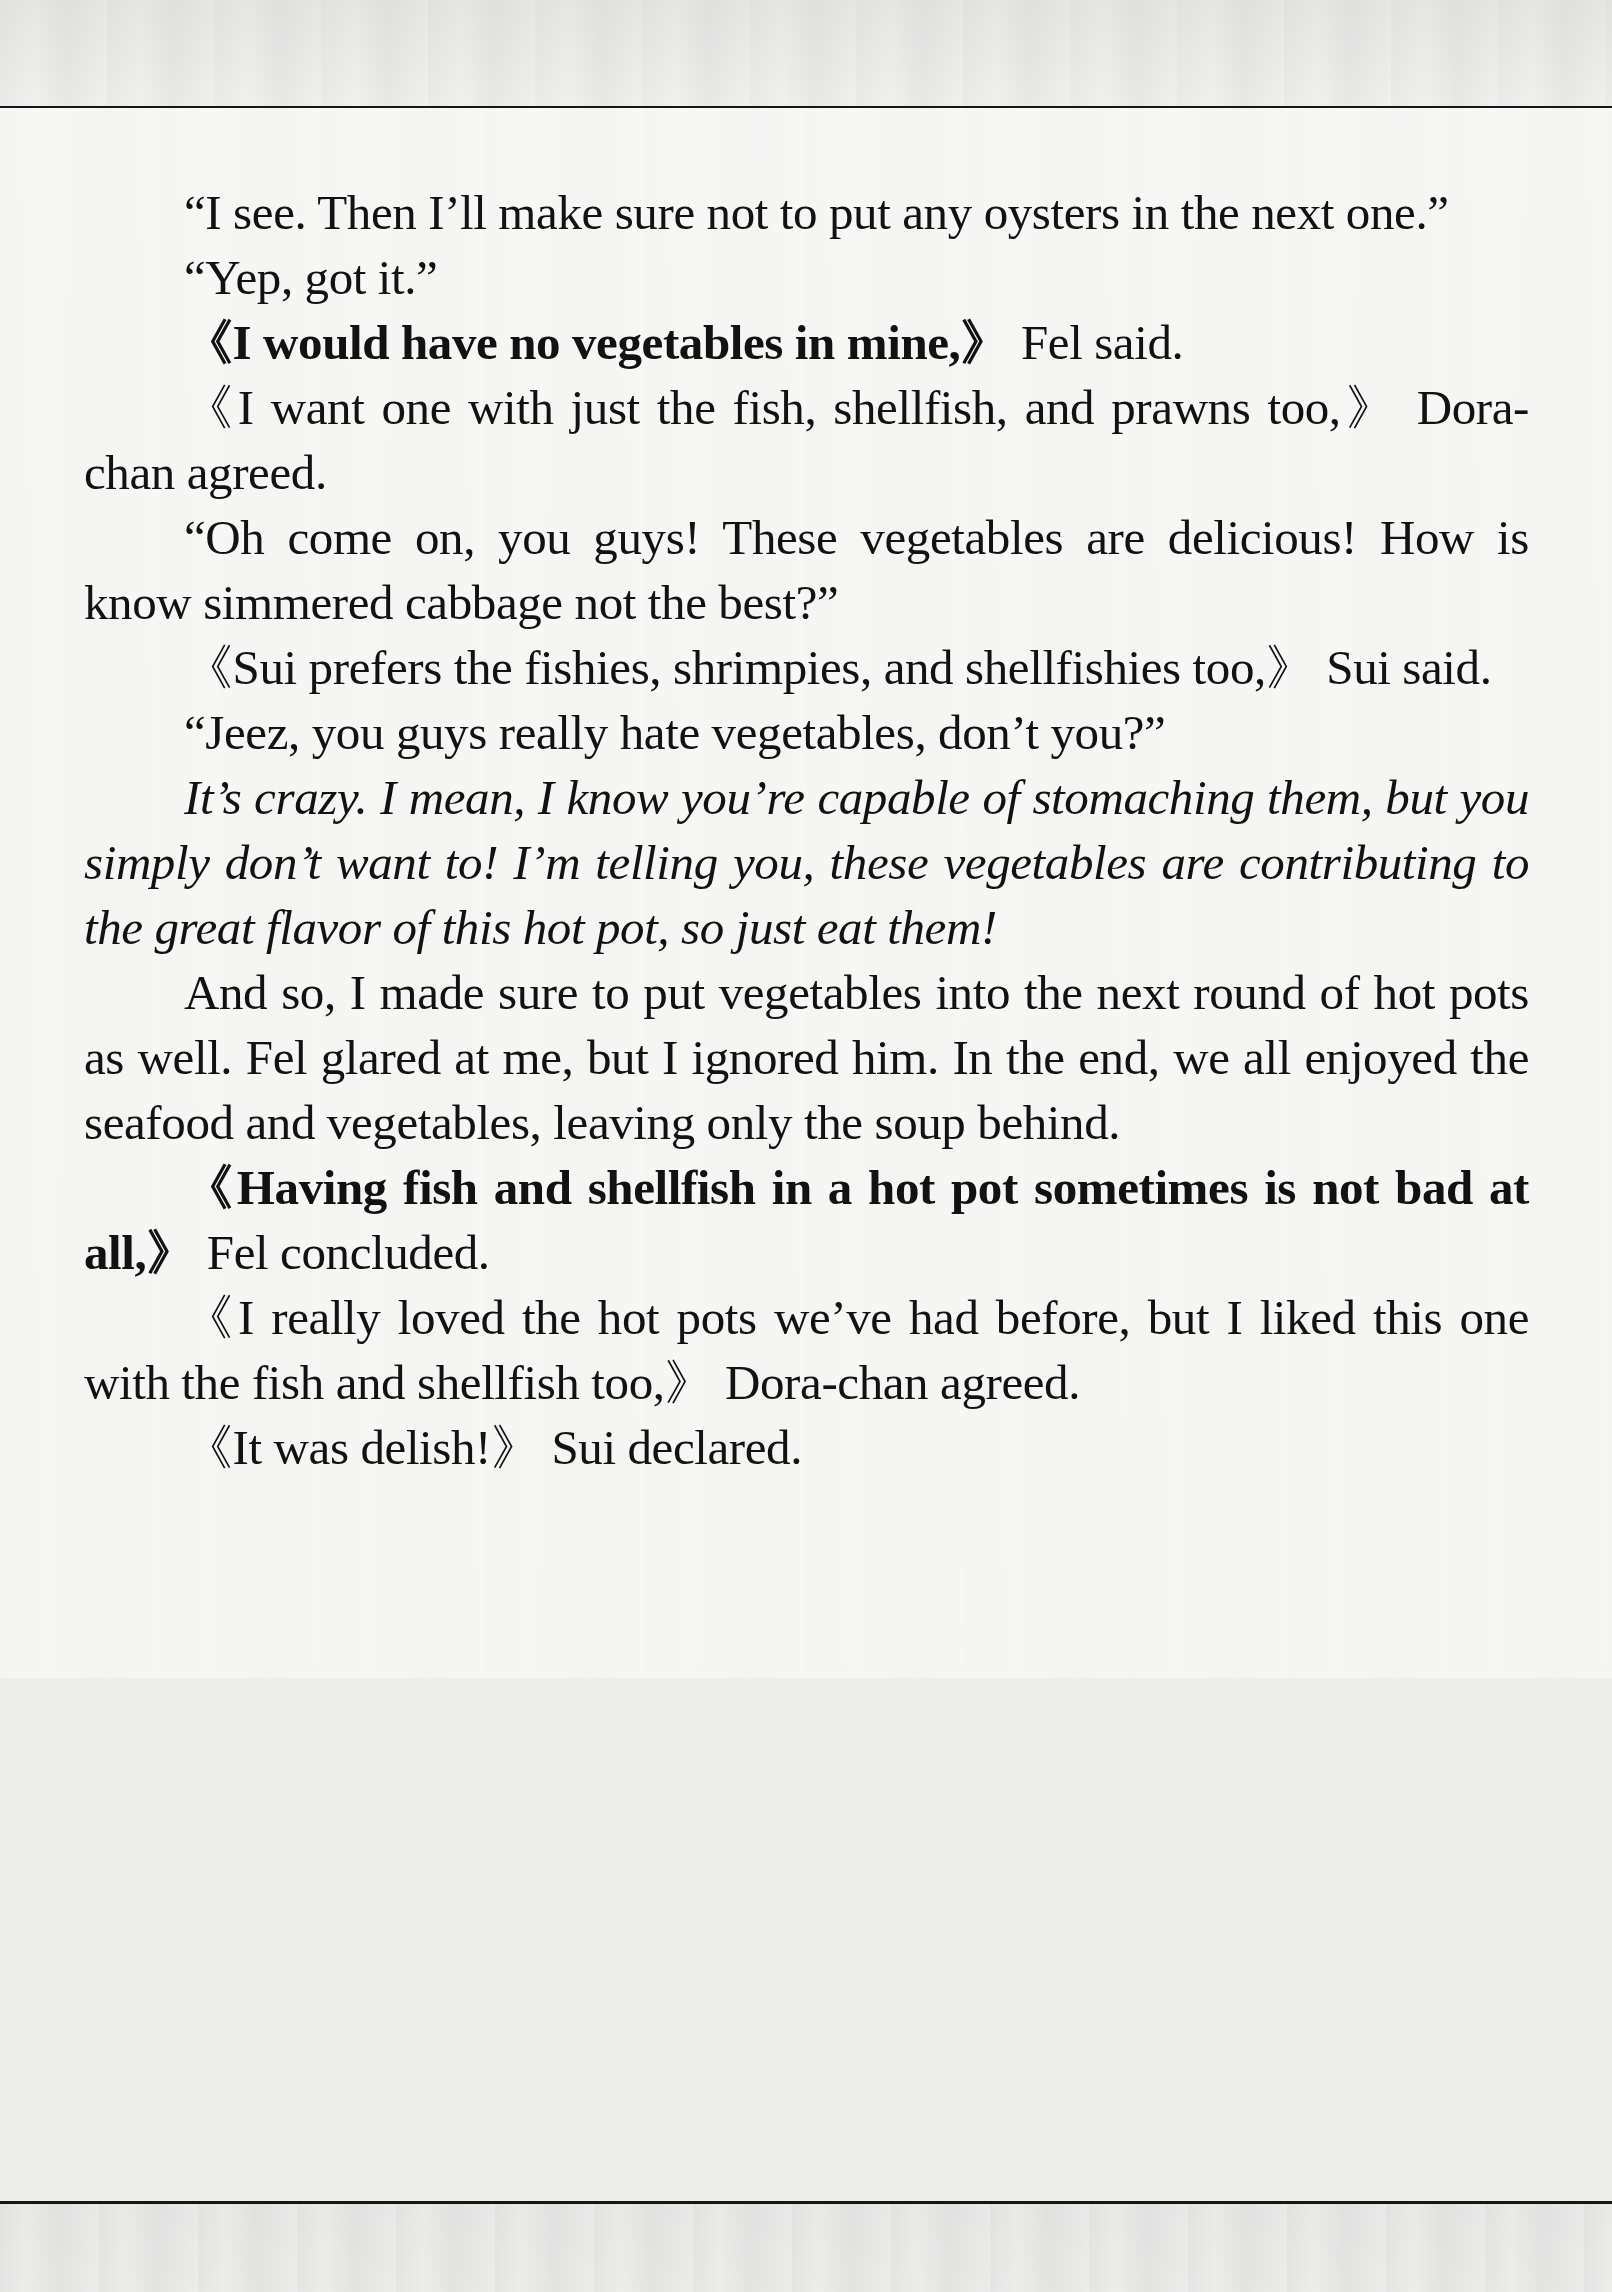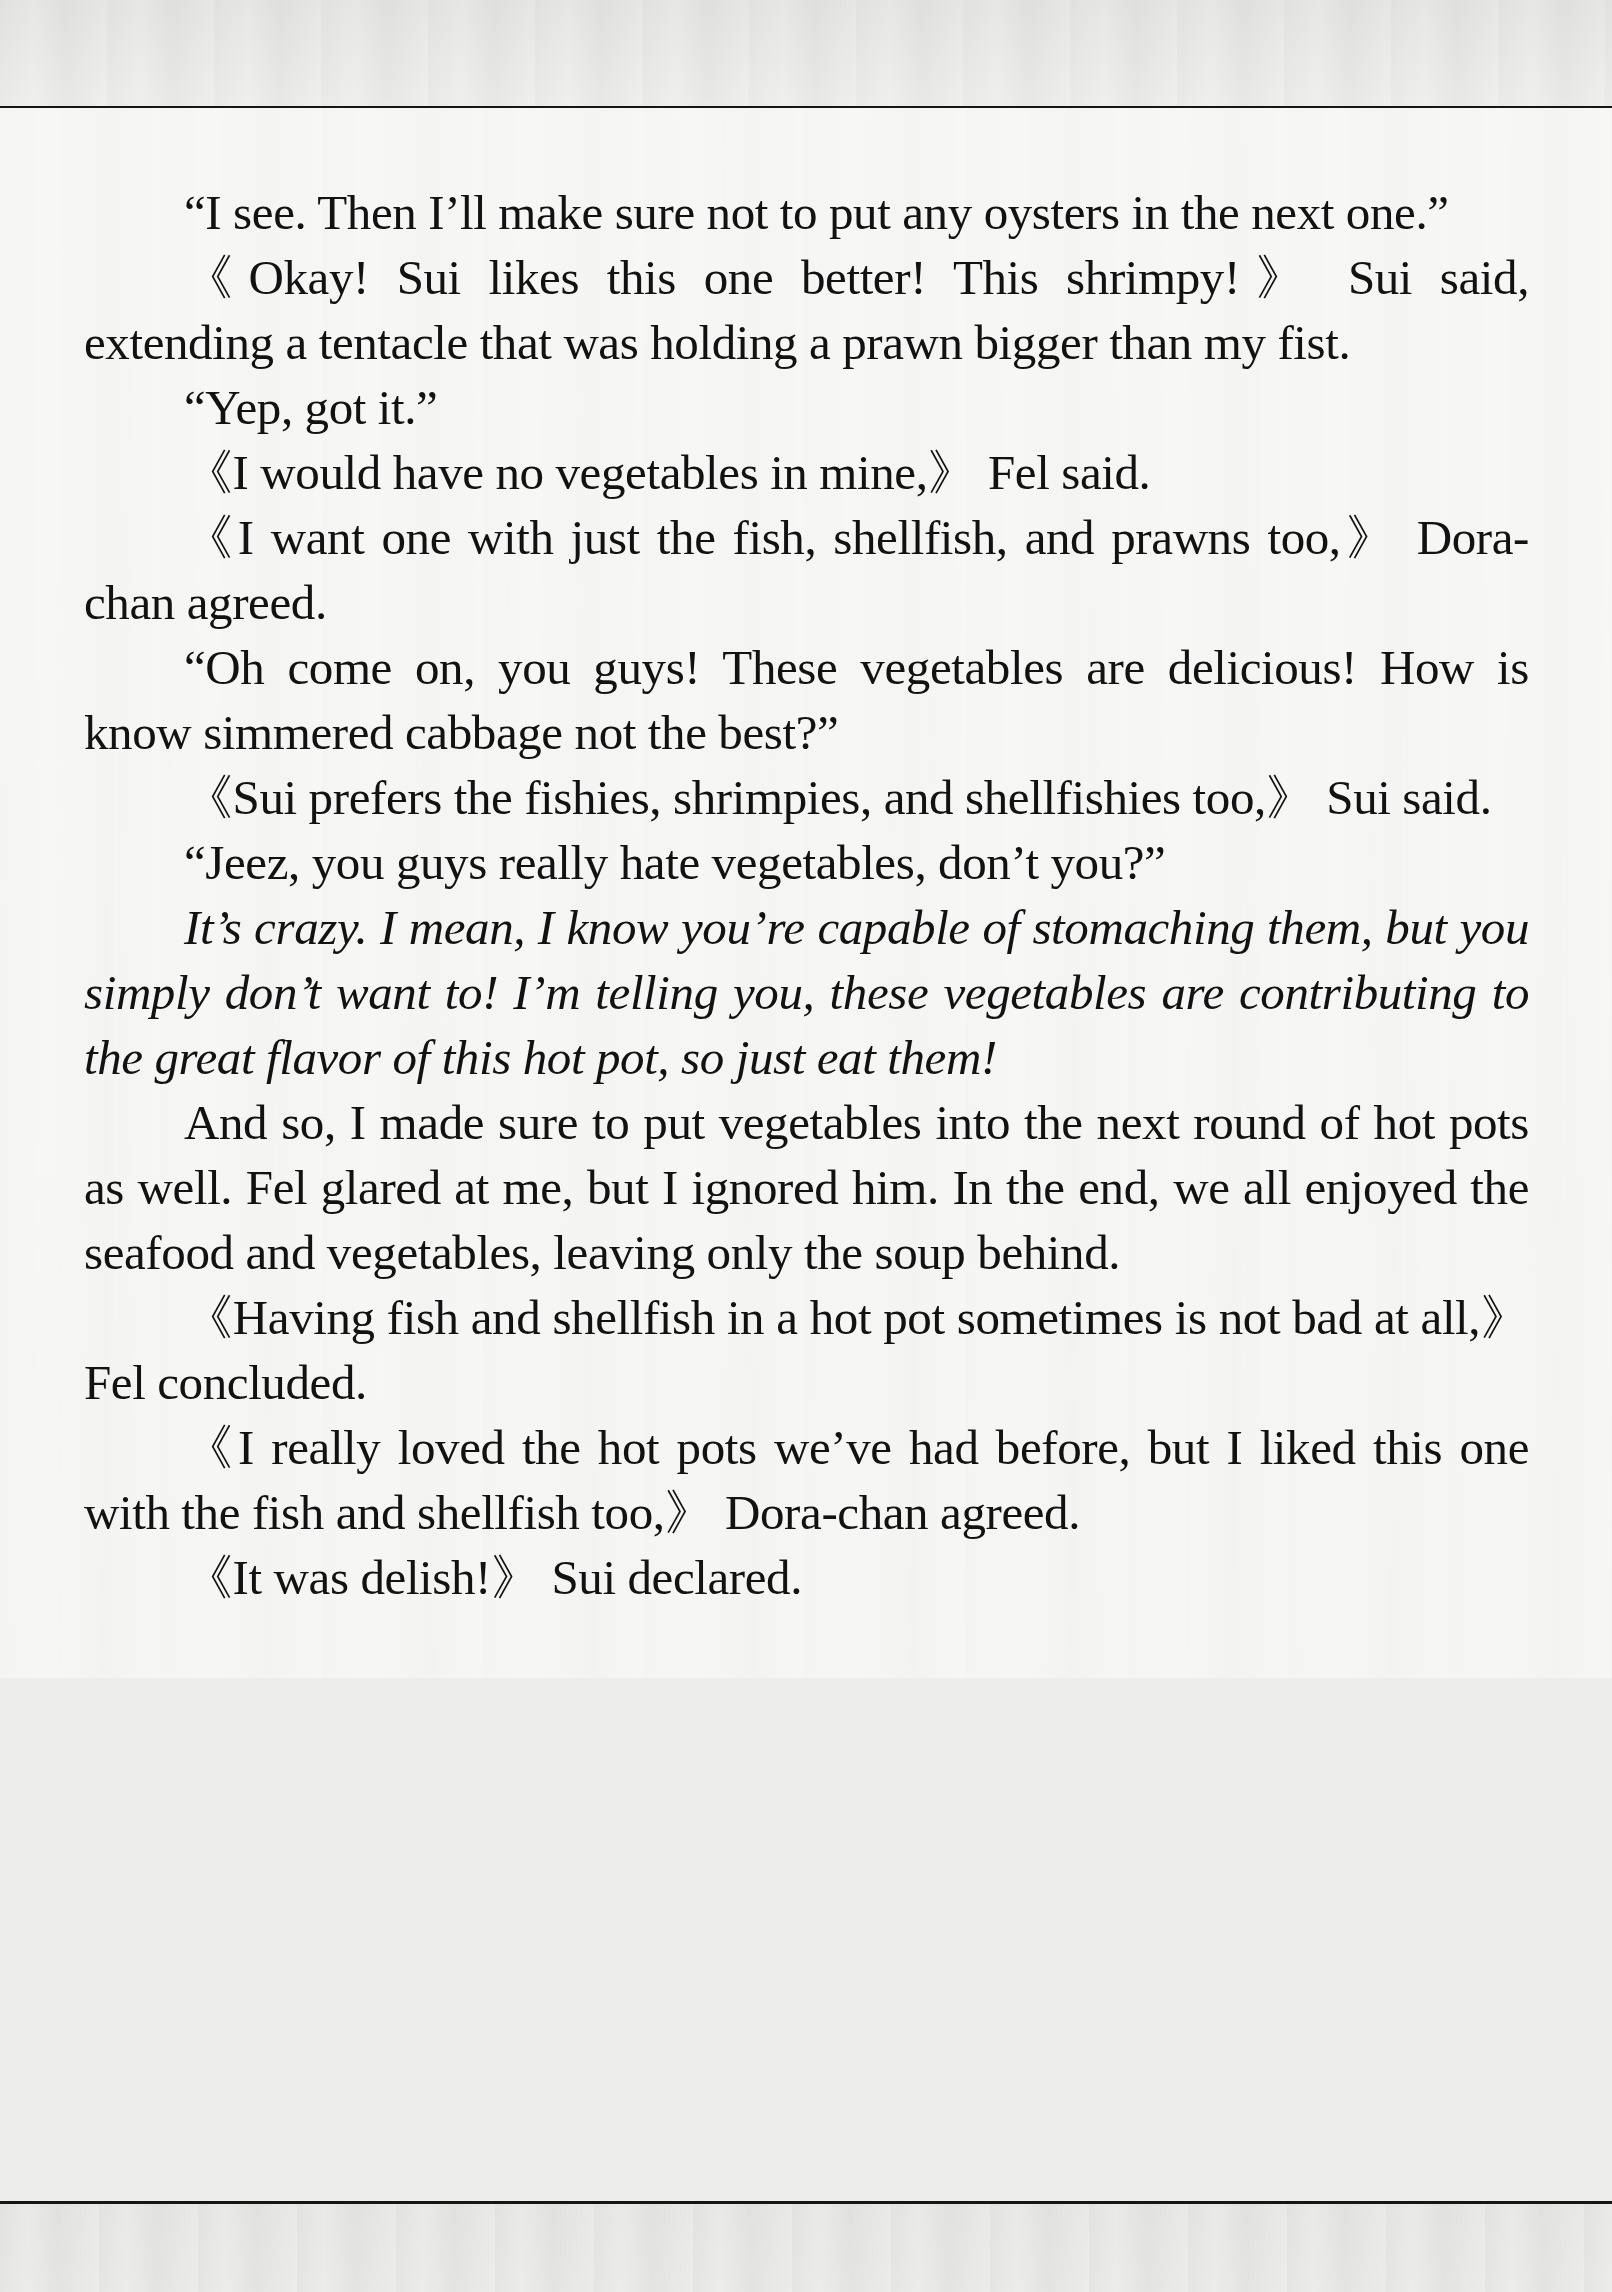--- a/index.html
+++ b/index.html
@@ -58,36 +58,35 @@
       linear-gradient(180deg, #f7f7f6 0%, #f6f6f4 100%);
     color: #121212;
   }
   .para {
     font-size: 49px;
     line-height: 65px;
     text-align: justify;
     text-indent: 100px;
     letter-spacing: -0.4px;
   }
-  .para .b { font-weight: normal; }
+  .para .b { font-weight: bold; }
   .para .i { font-style: italic; }
 </style>
 </head>
 <body>
 
 <div class="page">
 
   <div class="edge-strip top"></div>
   <div class="rule top"></div>
 
   <div class="content">
 
     <p class="para"><span>“I see. Then I’ll make sure not to put any oysters in the next one.”</span></p>
 
-    <p class="para"><span>《Okay! Sui likes this one better! This shrimpy!》 Sui said, extending a tentacle that was holding a prawn bigger than my fist.</span></p>
 
     <p class="para"><span>“Yep, got it.”</span></p>
 
     <p class="para"><span class="b">《I would have no vegetables in mine,》</span><span> Fel said.</span></p>
 
     <p class="para"><span>《I want one with just the fish, shellfish, and prawns too,》 Dora-chan agreed.</span></p>
 
     <p class="para"><span>“Oh come on, you guys! These vegetables are delicious! How is know simmered cabbage not the best?”</span></p>
 
 

